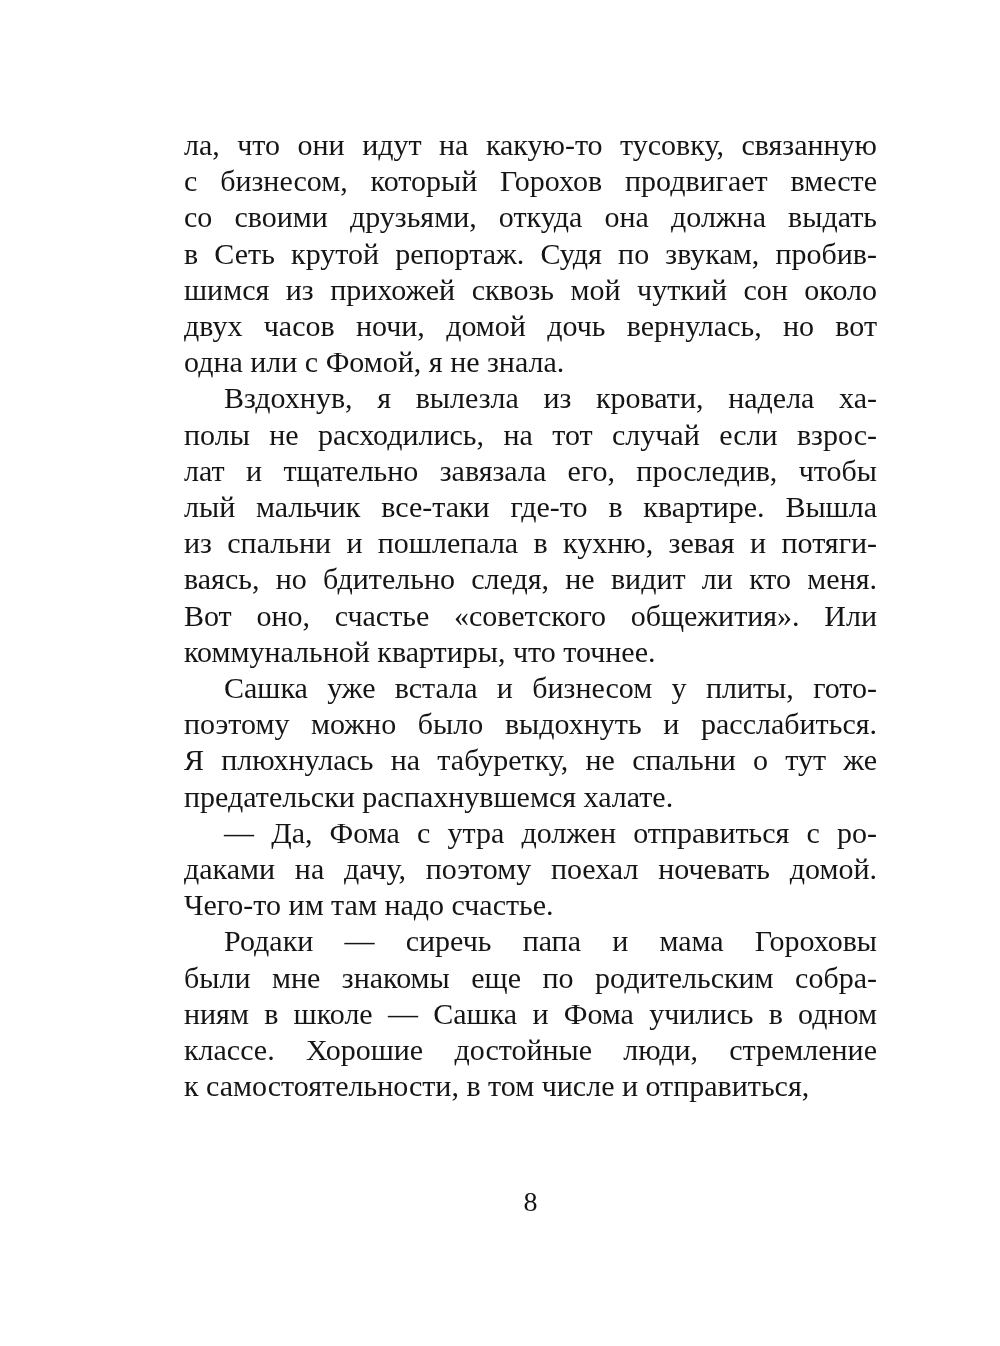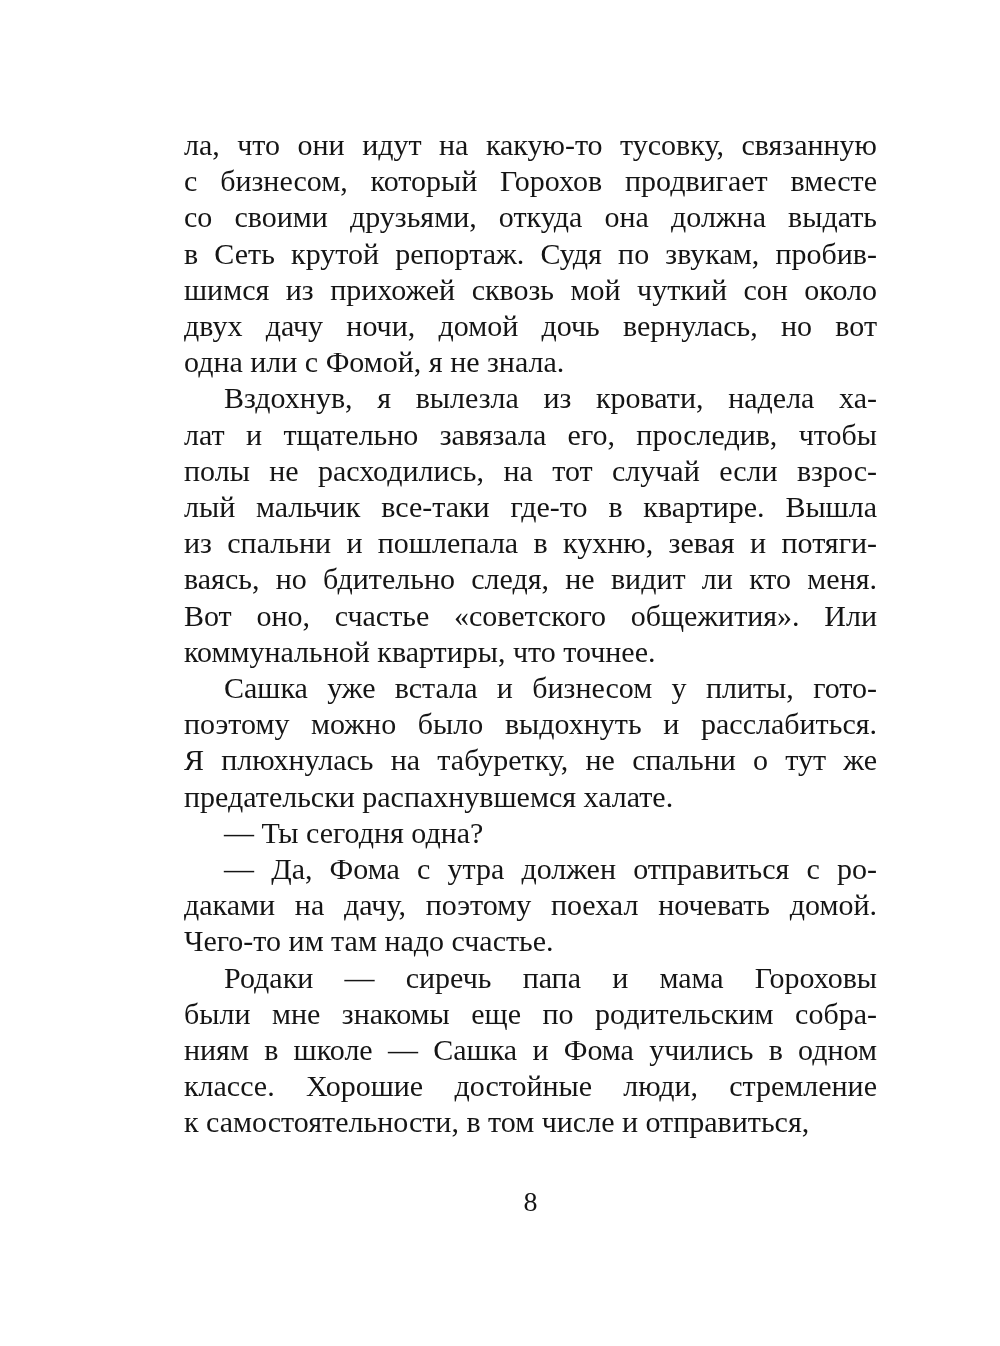--- a/index.html
+++ b/index.html
@@ -52,41 +52,38 @@
 <body>
 
 <div class="page">
   <div class="text-block">
       <div class="paragraph">
         <div class="line">ла, что они идут на какую-то тусовку, связанную</div>
         <div class="line">с бизнесом, который Горохов продвигает вместе</div>
         <div class="line">со своими друзьями, откуда она должна выдать</div>
         <div class="line">в Сеть крутой репортаж. Судя по звукам, пробив-</div>
         <div class="line">шимся из прихожей сквозь мой чуткий сон около</div>
-        <div class="line">двух дачу ночи, домой дочь вернулась, но вот</div>
+        <div class="line">двух часов ночи, домой дочь вернулась, но вот</div>
         <div class="line last">одна или с Фомой, я не знала.</div>
       </div>
       <div class="paragraph">
         <div class="line indent">Вздохнув, я вылезла из кровати, надела ха-</div>
+        <div class="line">полы не расходились, на тот случай если взрос-</div>
         <div class="line">лат и тщательно завязала его, проследив, чтобы</div>
-        <div class="line">полы не расходились, на тот случай если взрос-</div>
         <div class="line">лый мальчик все-таки где-то в квартире. Вышла</div>
         <div class="line">из спальни и пошлепала в кухню, зевая и потяги-</div>
         <div class="line">ваясь, но бдительно следя, не видит ли кто меня.</div>
         <div class="line">Вот оно, счастье «советского общежития». Или</div>
         <div class="line last">коммунальной квартиры, что точнее.</div>
       </div>
       <div class="paragraph">
         <div class="line indent">Сашка уже встала и бизнесом у плиты, гото-</div>
         <div class="line">поэтому можно было выдохнуть и расслабиться.</div>
         <div class="line">Я плюхнулась на табуретку, не спальни о тут же</div>
         <div class="line last">предательски распахнувшемся халате.</div>
-      </div>
-      <div class="paragraph">
-        <div class="line last indent">— Ты сегодня одна?</div>
       </div>
       <div class="paragraph">
         <div class="line indent">— Да, Фома с утра должен отправиться с ро-</div>
         <div class="line">даками на дачу, поэтому поехал ночевать домой.</div>
         <div class="line last">Чего-то им там надо счастье.</div>
       </div>
       <div class="paragraph">
         <div class="line indent">Родаки — сиречь папа и мама Гороховы</div>
         <div class="line">были мне знакомы еще по родительским собра-</div>
         <div class="line">ниям в школе — Сашка и Фома учились в одном</div>

